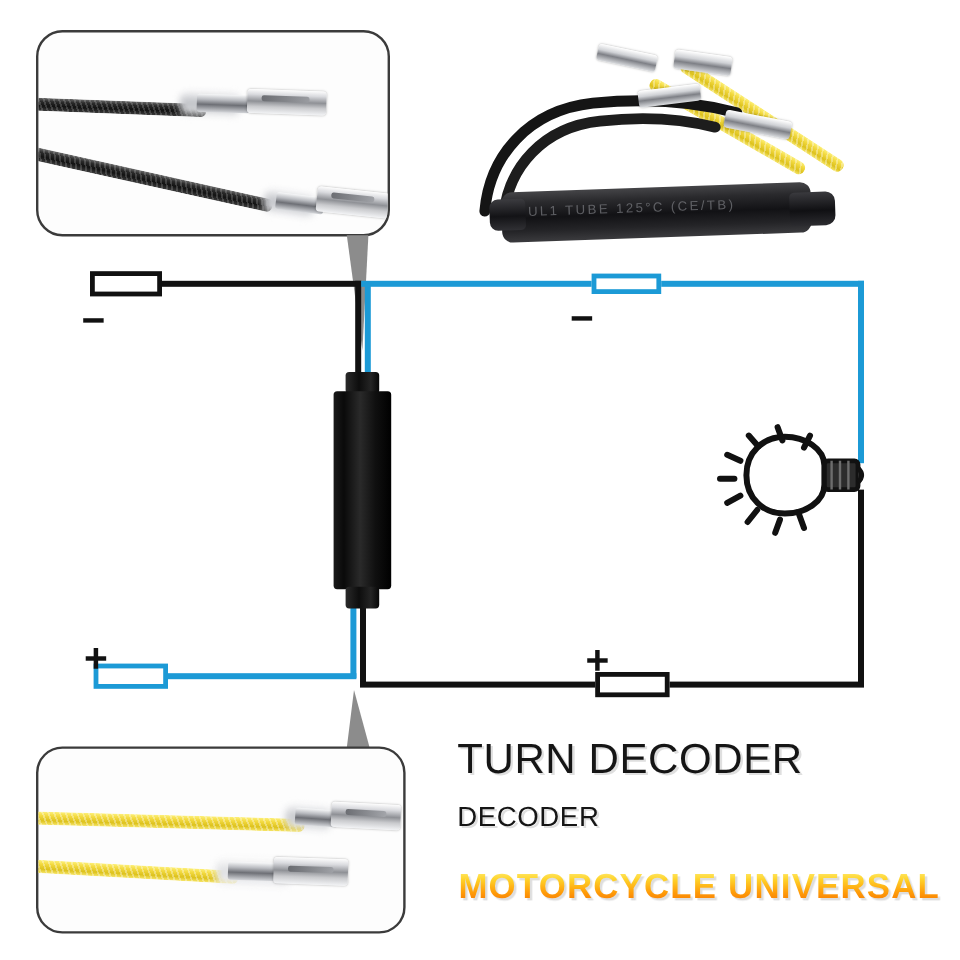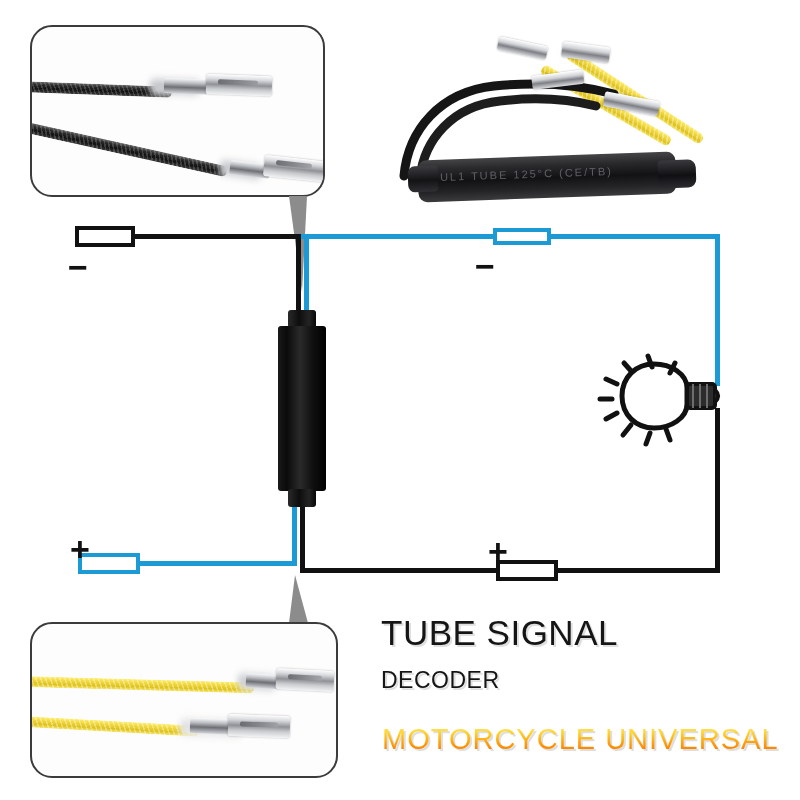--- a/index.html
+++ b/index.html
@@ -103,21 +103,21 @@
     font-size:35px;letter-spacing:.5px;color:#151515;
     text-shadow:2px 2px 0 rgba(150,150,150,.30);
   }
   #cap2{
     left:381px;top:667px;
     font-size:23px;letter-spacing:.5px;color:#151515;
     text-shadow:2px 2px 0 rgba(150,150,150,.30);
   }
   #cap3{
     left:382px;top:723px;
-    font-size:29px;letter-spacing:1px;font-weight:400;
+    font-size:29px;letter-spacing:1px;font-weight:700;
     background:linear-gradient(180deg,#fff48a 0%,#ffd32a 30%,#ff9d09 62%,#f36a00 100%);
     -webkit-background-clip:text;background-clip:text;
     color:transparent;-webkit-text-fill-color:transparent;
     filter:drop-shadow(2px 2px 0 rgba(160,160,160,.35));
   }
 
   .tube-print{
     position:absolute;
     color:rgba(150,152,156,.55);
     font-size:11px;
@@ -255,17 +255,17 @@
       <div style="position:absolute;left:256px;top:51px;width:34px;height:5px;background:linear-gradient(90deg,#6c6e73,#a3a5aa);border-radius:2px;transform:rotate(3deg);"></div>
 
       <div class="wire-strand wire-yellow" style="left:-8px;top:92px;width:175px;height:11px;transform:rotate(3.2deg);"></div>
       <div class="term-blur" style="left:148px;top:91px;width:62px;height:22px;background:linear-gradient(180deg,#fafafa,#dcdde0,#f4f4f6);transform:rotate(2deg);"></div>
       <div class="terminal-barrel" style="left:158px;top:94px;width:44px;height:15px;transform:rotate(2deg);"></div>
       <div class="terminal" style="left:196px;top:90px;width:62px;height:22px;transform:rotate(2deg);"></div>
       <div style="position:absolute;left:208px;top:98px;width:38px;height:5px;background:linear-gradient(90deg,#6a6c71,#9fa1a6);border-radius:2px;transform:rotate(2deg);"></div>
     </div>
   </div>
 
-  <div class="caption" id="cap1">TUBE SIGNAL</div>
+  <div class="caption" id="cap1">TURN DECODER</div>
   <div class="caption" id="cap2">DECODER</div>
   <div class="caption" id="cap3">MOTORCYCLE  UNIVERSAL</div>
 
 </div>
 
 </body></html>

